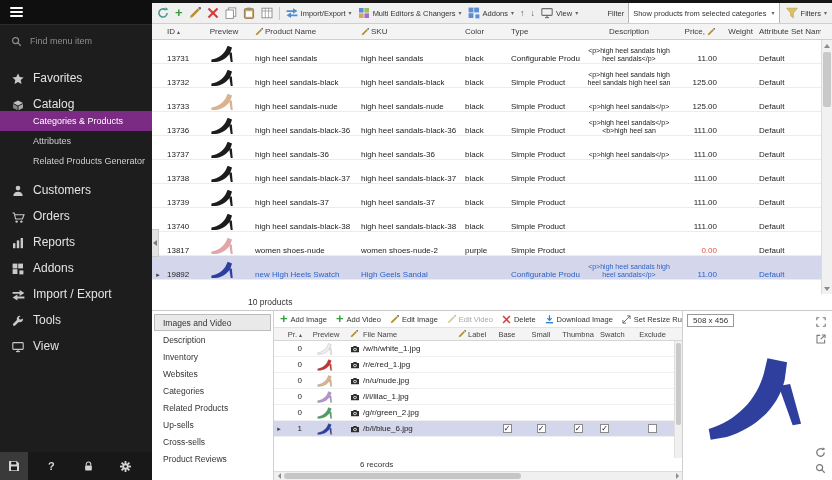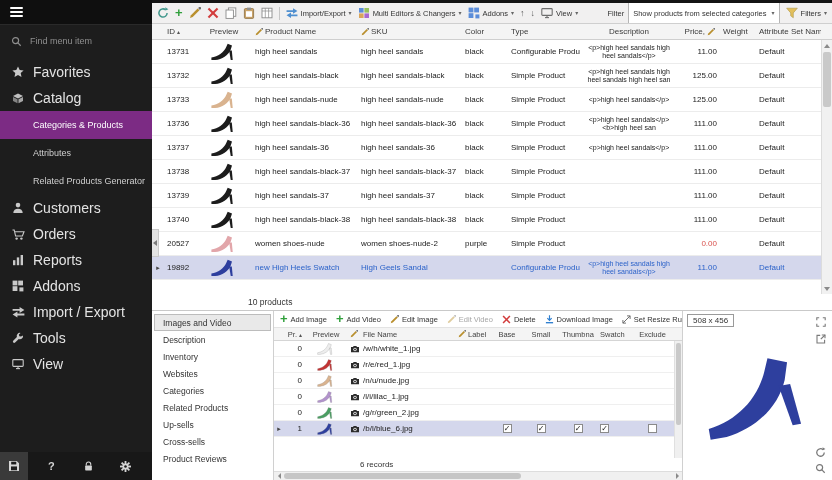--- a/index.html
+++ b/index.html
@@ -11,23 +11,23 @@
 
   
   .sidebar{width:152px;flex-shrink:0;background:#1d1d1d;color:#e3e3e3;display:flex;flex-direction:column}
   .side-top{height:25px;flex-shrink:0;background:#0f0f0f;display:flex;align-items:center;padding-left:10px;border-bottom:1px solid #2a2a2a}
   .burger{width:13px;cursor:pointer}
   .burger div{height:2px;background:#fff;margin:2px 0;border-radius:1px}
   .side-search{height:32px;flex-shrink:0;display:flex;align-items:center;gap:8px;padding:0 11px;color:#8f8f8f}
   .search-ic{color:#8f8f8f}
   .search-ph{font-size:9px}
   .menu{flex:1;padding-top:2px;overflow:hidden}
-  .mitem{display:flex;align-items:center;gap:8px;height:26px;padding-left:11px;font-size:14px;cursor:pointer}
+  .mitem{display:flex;align-items:flex-end;gap:8px;height:26px;padding-left:11px;font-size:12px;cursor:pointer}
   .micon{width:14px;display:flex;justify-content:center;color:#c9c9c9}
-  .msub{height:28px;display:flex;align-items:center;padding-left:33px;font-size:9px;color:#cfcfcf;cursor:pointer}
+  .msub{height:20px;display:flex;align-items:center;padding-left:33px;font-size:9px;color:#cfcfcf;cursor:pointer}
   .msub.sel{background:#7c2b84;color:#fff}
   .side-footer{height:28px;flex-shrink:0;display:flex;align-items:center;justify-content:space-between;padding-right:12px;background:#181818}
   .sfbtn{width:28px;height:28px;display:flex;align-items:center;justify-content:center;color:#d5d5d5}
   .sfbtn.sel{background:#3a3a3a}
   .qmark{font-size:11px;font-weight:bold;color:#d5d5d5}
 
   
   .main{flex:1;min-width:0;display:flex;flex-direction:column;border-top:3px solid #141414}
 
   
@@ -52,23 +52,23 @@
   .gcell{padding:0 3px;overflow:hidden;white-space:nowrap;flex-shrink:0;display:flex;align-items:center}
   .c-mark{width:12px;justify-content:center;font-size:7px;color:#444}
   .c-id{width:32px}
   .c-prev{width:56px;justify-content:center}
   .c-name{width:106px}
   .c-sku{width:104px}
   .c-color{width:46px}
   .c-type{width:72px}
   .c-desc{width:98px;justify-content:center}
   .c-price{width:42px;justify-content:flex-end}
-  .c-weight{width:36px;}
+  .c-weight{width:36px;justify-content:flex-end}
   .c-attr{width:65px}
-  .grow{height:24px;display:flex;align-items:center;border-bottom:1px solid #ececec;font-size:8px;color:#222;background:#fff}
+  .grow{height:24px;display:flex;align-items:flex-end;border-bottom:1px solid #ececec;font-size:8px;color:#222;background:#fff}
   .grow.sel{background:#d4d7ec}
   .grow .c-desc{white-space:normal;text-align:center;font-size:7px;line-height:1.15;max-height:18px;display:block;padding-top:1px}
   .blue{color:#2b62c9}
   .red{color:#d9534f}
   .sortmark{font-size:6px;margin-left:2px;color:#555}
   .pencil{width:8px;height:8px;margin-right:2px;flex-shrink:0}
   .shoe{width:30px;height:18px}
   .vscroll{position:absolute;top:16px;right:0;bottom:0;width:11px;background:#f1f1f1;border-left:1px solid #dcdcdc}
   .sarrow{height:11px;display:flex;align-items:center;justify-content:center}
   .sarrow.up::after{content:"";border:3px solid transparent;border-bottom:4px solid #8a8a8a;margin-top:-3px}
@@ -644,21 +644,21 @@
     <div class="gcell c-sku">high heel sandals-black-38</div>
     <div class="gcell c-color">black</div>
     <div class="gcell c-type">Simple Product</div>
     <div class="gcell c-desc"></div>
     <div class="gcell c-price">111.00</div>
     <div class="gcell c-weight"></div>
     <div class="gcell c-attr">Default</div>
   </div>
           <div class="grow">
     <div class="gcell c-mark"></div>
-    <div class="gcell c-id">20527</div>
+    <div class="gcell c-id">13817</div>
     <div class="gcell c-prev">
       <svg class="shoe" viewBox="0 0 32 20" fill="#e2a6aa">
                 <use href="#heel-shape"></use>
               </svg>
     </div>
     <div class="gcell c-name">women shoes-nude</div>
     <div class="gcell c-sku">women shoes-nude-2</div>
     <div class="gcell c-color">purple</div>
     <div class="gcell c-type">Simple Product</div>
     <div class="gcell c-desc"></div>

